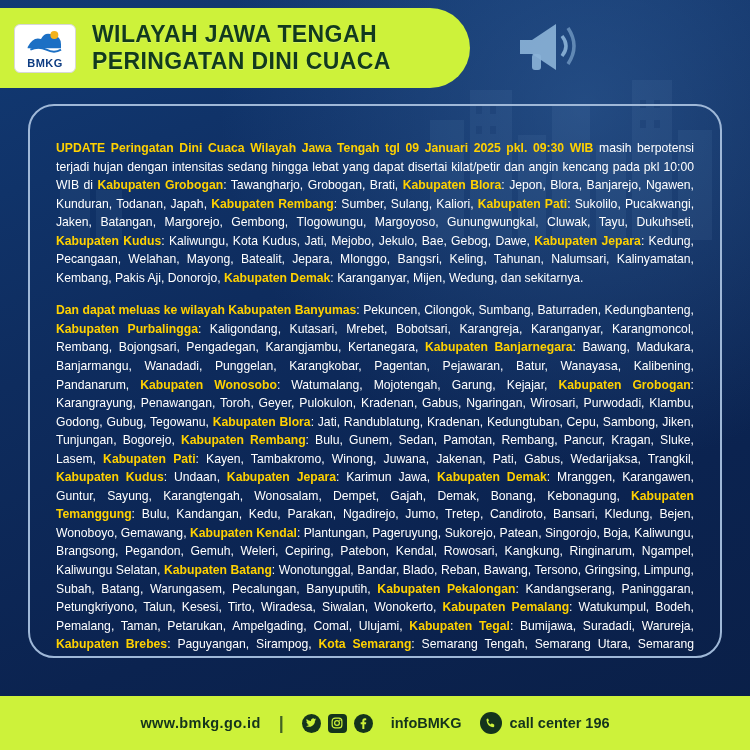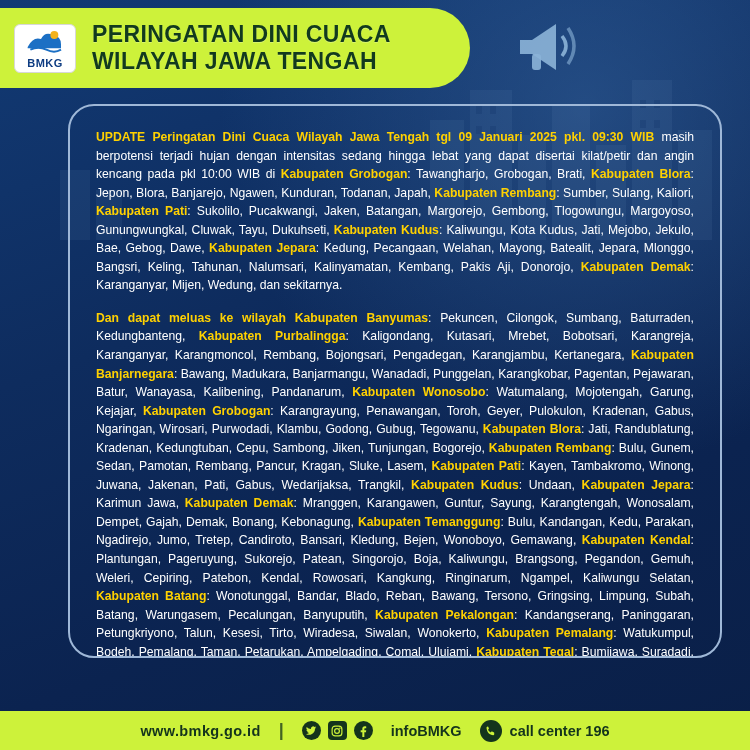--- a/index.html
+++ b/index.html
@@ -69,36 +69,35 @@
     right: 170px; top: 14px;
     width: 70px; height: 64px;
     opacity: 0.85;
   }
   
   .panel {
     position: absolute;
     left: 28px; right: 28px; top: 104px; bottom: 92px;
     border: 2px solid #9fb8d8;
     border-radius: 26px;
-    padding: 22px 26px;
+    padding: 33px 26px;
     overflow: hidden;
-    margin-left: 40px;
   }
   .content {
     color: #ffffff;
     font-size: 12.2px;
     line-height: 1.52;
     text-align: justify;
   }
   .para { margin-bottom: 12px; }
   .yellow { color: #ffd100; font-weight: bold; }
   .p-update { margin-bottom: 14px; }
   
   .footer {
-    position: absolute; left: 0; right: 0; bottom: 0; height: 39px;
+    position: absolute; left: 0; right: 0; bottom: 0; height: 54px;
     background: #cdf23a;
     display: flex; align-items: center; justify-content: center;
     gap: 18px;
     z-index: 5;
   }
   .footer-web {
     color: #14341c; font-weight: bold; font-size: 14.5px; letter-spacing: 0.4px;
   }
   .footer-sep {
     color: #14341c; font-weight: bold; font-size: 18px; opacity: .75;
@@ -156,22 +155,22 @@
   <div class="header-band">
     <div class="logo-box">
       <svg class="logo-emblem" viewBox="0 0 60 42">
         <path d="M4 30 Q12 14 24 18 Q30 6 42 12 Q54 14 54 26 L54 32 L4 32 Z" fill="#1b6fc4"></path>
         <path d="M8 34 Q20 28 32 34 Q44 40 54 34" stroke="#1b6fc4" stroke-width="3" fill="none"></path>
         <circle cx="44" cy="12" r="6" fill="#f3b21b"></circle>
       </svg>
       <div class="logo-text">BMKG</div>
     </div>
     <div class="header-title">
+      <div>WILAYAH JAWA TENGAH</div>
       <div>PERINGATAN DINI CUACA</div>
-      <div>WILAYAH JAWA TENGAH</div>
     </div>
   </div>
   <svg class="megaphone" viewBox="0 0 70 64">
     <path d="M10 26 L10 40 L22 40 L46 56 L46 10 L22 26 Z" fill="#9fc6e8" opacity="0.9"></path>
     <rect x="22" y="40" width="9" height="16" rx="3" fill="#9fc6e8" opacity="0.9"></rect>
     <path d="M52 22 Q60 32 52 42" stroke="#9fc6e8" stroke-width="3.5" fill="none" opacity="0.9"></path>
     <path d="M58 14 Q70 32 58 50" stroke="#9fc6e8" stroke-width="3.5" fill="none" opacity="0.6"></path>
   </svg>
 </div>
 

